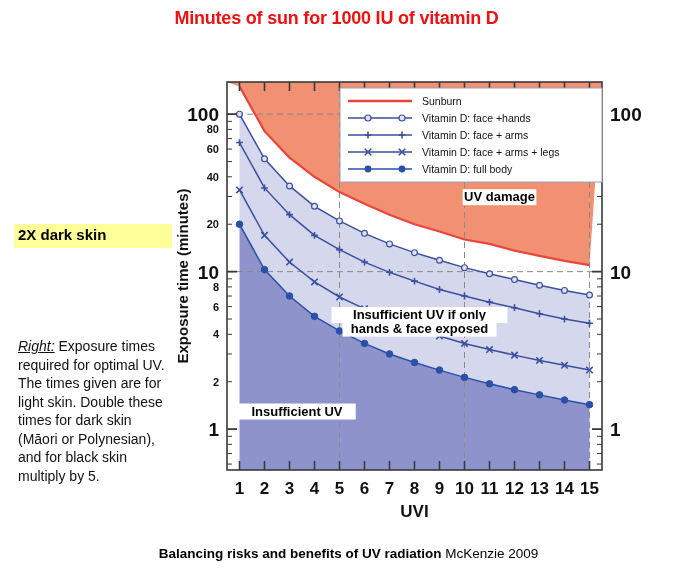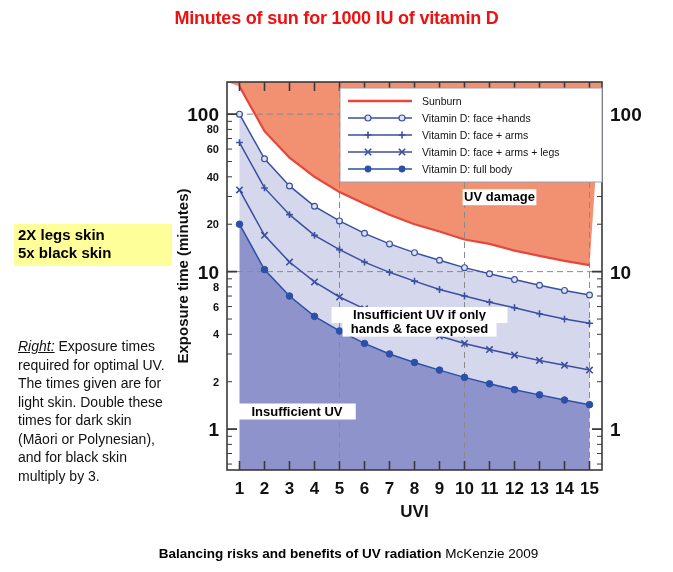--- a/index.html
+++ b/index.html
@@ -32,25 +32,24 @@
   .tklab{font-family:"Liberation Sans",sans-serif;fill:#111;}
   .lgnd{font-family:"Liberation Sans",sans-serif;fill:#111;font-size:10.5px;}
   .annot{font-family:"Liberation Sans",sans-serif;font-size:13px;font-weight:bold;fill:#000;}
 </style>
 </head>
 <body>
 
 <div id="page-title">Minutes of sun for 1000 IU of vitamin D</div>
 
 <div id="highlight-box">
-  <div>2X legs skin</div>
-  <div>5x black skin</div>
+  <div>2X dark skin</div>
 </div>
 
-<div id="side-note"><span class="ital">Right:</span><span> Exposure times required for optimal UV. The times given are for light skin. Double these times for dark skin (Māori or Polynesian), and for black skin multiply by 3.</span></div>
+<div id="side-note"><span class="ital">Right:</span><span> Exposure times required for optimal UV. The times given are for light skin. Double these times for dark skin (Māori or Polynesian), and for black skin multiply by 5.</span></div>
 
 <div id="chart-wrap">
   <svg id="chart-svg" width="503" height="460" viewBox="0 0 503 460">
       <rect x="57" y="12" width="375" height="388" fill="#ffffff"></rect>
       <path d="M69.50 16.41 L94.50 61.14 L119.50 87.57 L144.50 106.81 L169.50 122.08 L194.50 133.70 L219.50 144.66 L244.50 154.22 L269.50 161.43 L294.50 169.48 L319.50 173.90 L344.50 180.60 L369.50 185.82 L394.50 190.89 L419.50 195.11 L432 12 L57 12 Z" fill="#f29072" stroke="none"></path>
       <path d="M69.50 44.15 L94.50 88.87 L119.50 115.95 L144.50 136.28 L169.50 150.88 L194.50 163.35 L219.50 173.90 L244.50 182.64 L269.50 190.31 L294.50 197.64 L319.50 203.71 L344.50 209.60 L369.50 215.20 L394.50 220.40 L419.50 225.05 L419.50 334.65 L394.50 330.03 L369.50 324.86 L344.50 319.67 L319.50 313.79 L294.50 307.40 L269.50 300.10 L244.50 292.46 L219.50 283.97 L194.50 273.43 L169.50 260.96 L144.50 246.35 L119.50 226.02 L94.50 199.61 L69.50 154.22 Z" fill="#d5d8ec" stroke="none"></path>
       <path d="M69.50 154.22 L94.50 199.61 L119.50 226.02 L144.50 246.35 L169.50 260.96 L194.50 273.43 L219.50 283.97 L244.50 292.46 L269.50 300.10 L294.50 307.40 L319.50 313.79 L344.50 319.67 L369.50 324.86 L394.50 330.03 L419.50 334.65 L419.50 400 L69.50 400 Z" fill="#8f93cc" stroke="none"></path>
       <line x1="57" y1="201.62848108749952" x2="432" y2="201.62848108749952" stroke="#8a8a8a" stroke-width="1" stroke-dasharray="6 4"></line>
       <line x1="57" y1="44.145436358654194" x2="432" y2="44.145436358654194" stroke="#8a8a8a" stroke-width="1" stroke-dasharray="6 4"></line>
       <line x1="169.5" y1="12" x2="169.5" y2="400" stroke="#8a8a8a" stroke-width="1" stroke-dasharray="6 4"></line>

